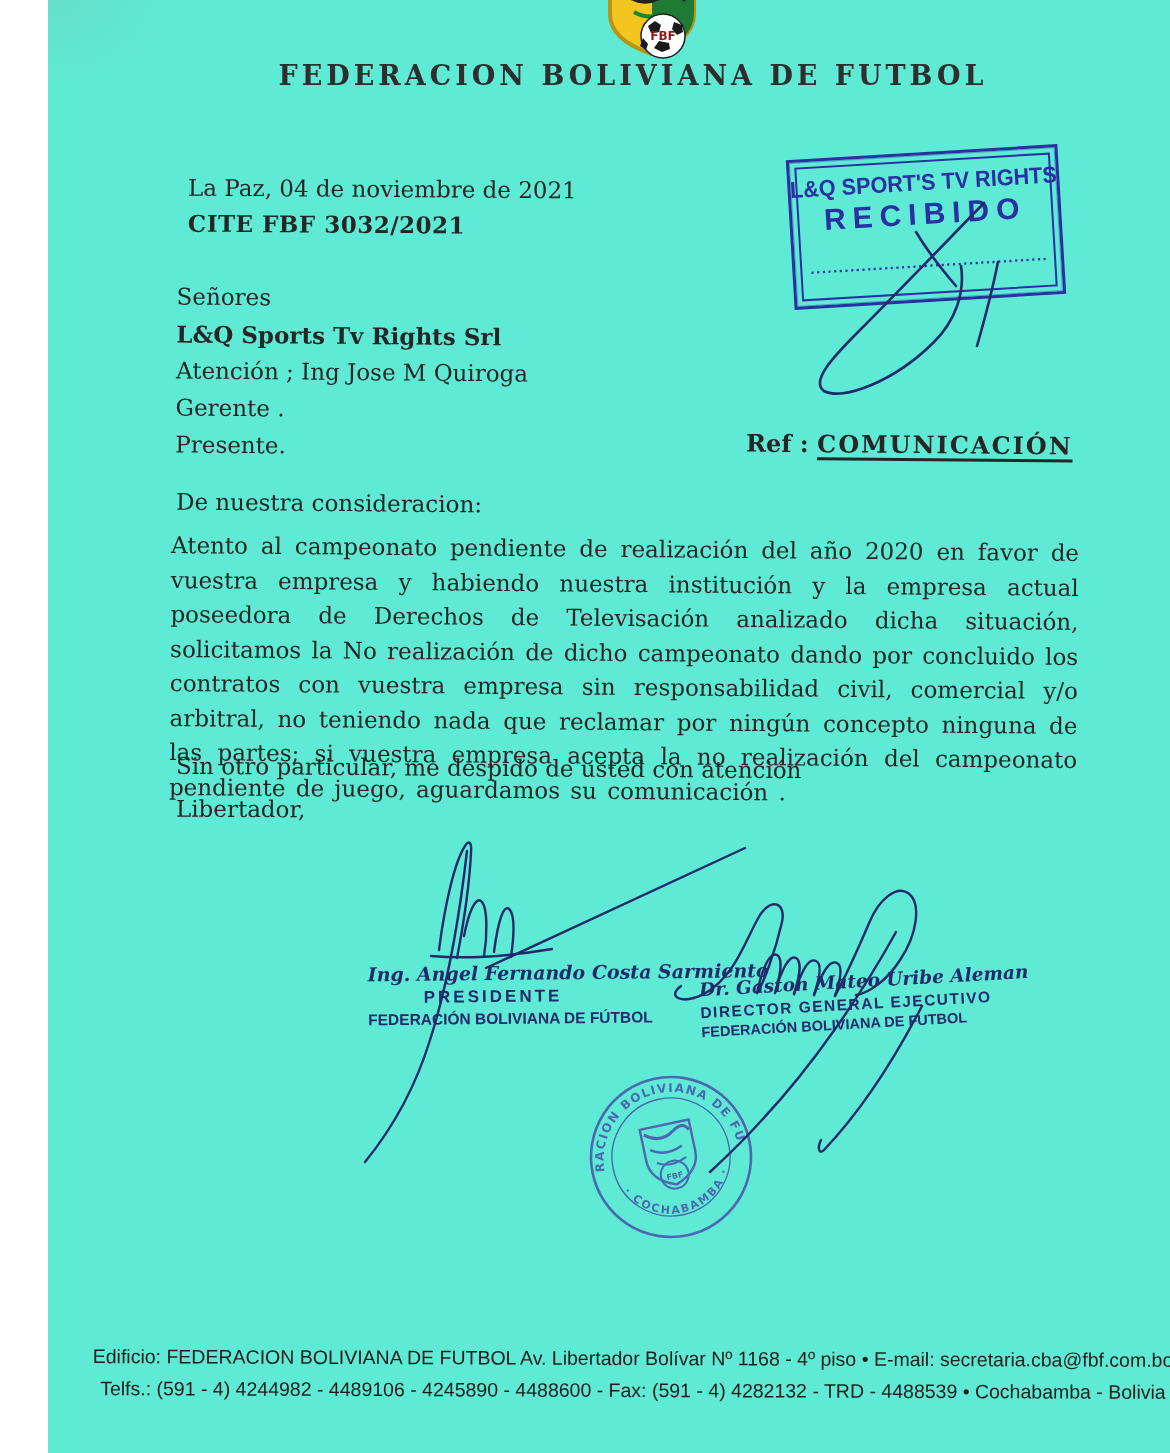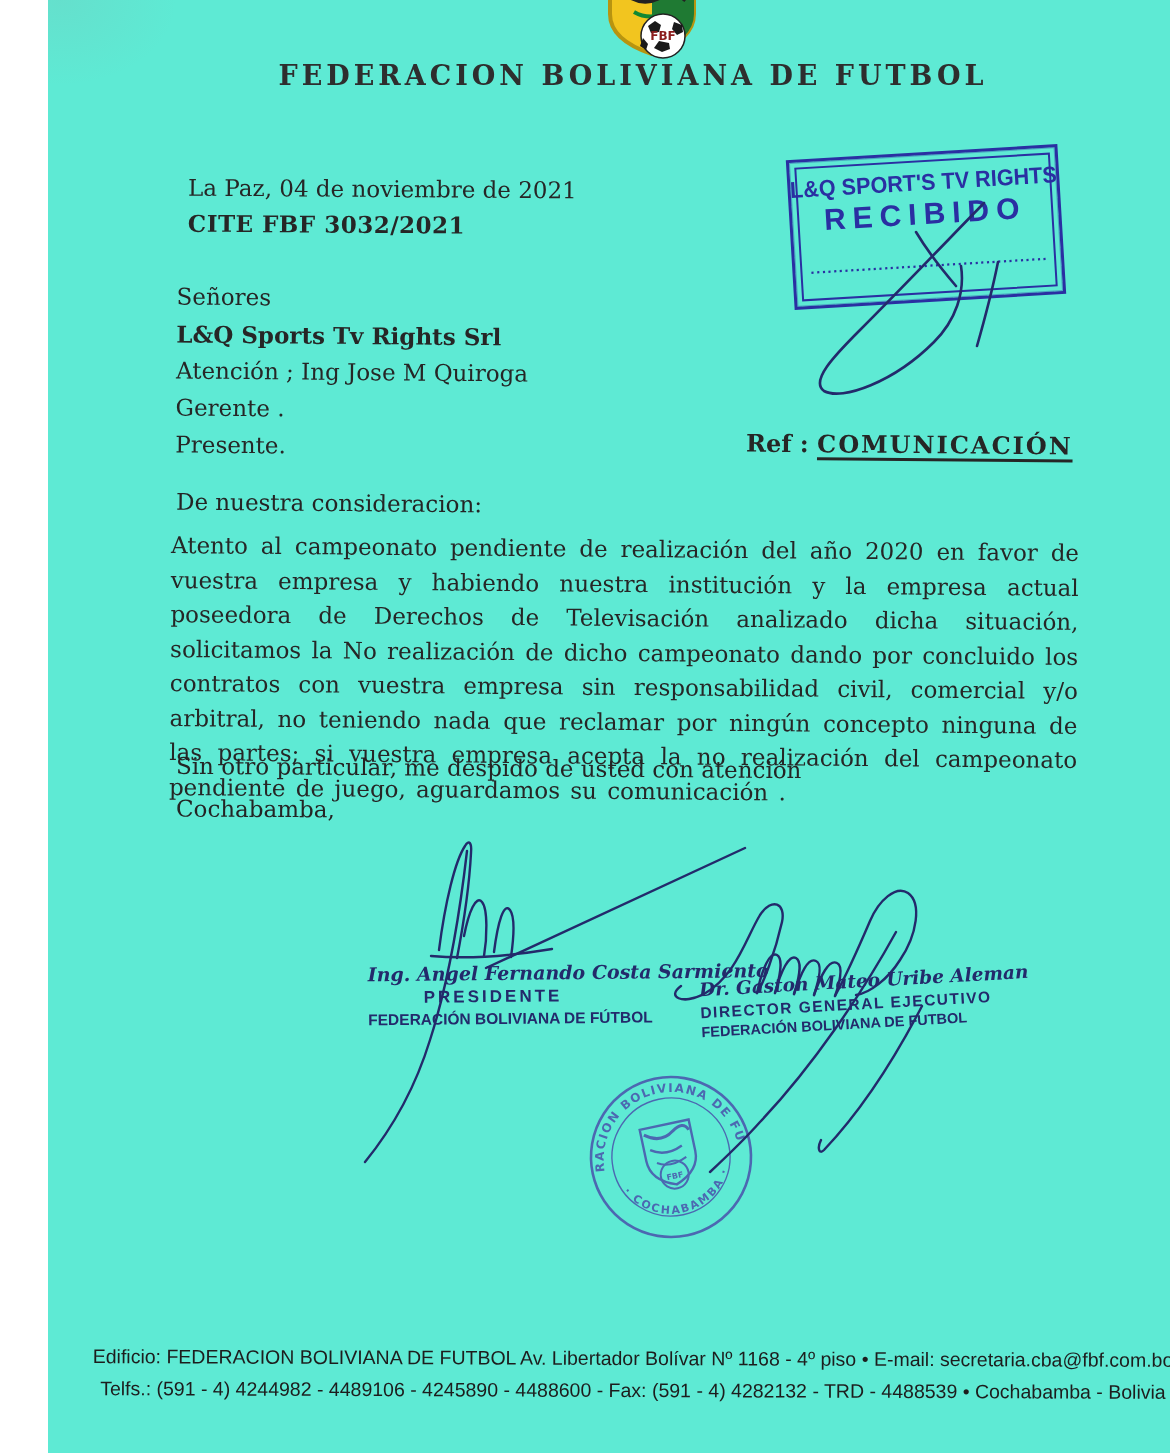--- a/index.html
+++ b/index.html
@@ -127,21 +127,21 @@
   </div>
 
   <div class="refline"><span>Ref : </span><span class="subject">COMUNICACIÓN</span>
   </div>
 
   <div class="greeting">De nuestra consideracion:</div>
 
   <div class="para">Atento al campeonato pendiente de realización del año 2020 en favor de vuestra empresa  y habiendo nuestra institución y la empresa actual poseedora de Derechos de Televisación analizado dicha situación, solicitamos la No realización de dicho campeonato dando por concluido los contratos con vuestra empresa sin responsabilidad civil, comercial y/o arbitral, no teniendo nada que reclamar por ningún concepto ninguna de las partes; si vuestra empresa acepta la no realización del campeonato pendiente de juego, aguardamos su comunicación .</div>
 
   <div class="closing">Sin otro particular, me despido de usted con atención</div>
-  <div class="signoff">Cochabamba,</div>
+  <div class="signoff">Libertador,</div>
 
   <div class="sig-left">
     <div class="name">Ing. Angel Fernando Costa Sarmiento</div>
     <div class="title">PRESIDENTE</div>
     <div class="org">FEDERACIÓN BOLIVIANA DE FÚTBOL</div>
   </div>
 
   <div class="sig-right">
     <div class="name">Dr. Gaston Mateo Uribe Aleman</div>
     <div class="title">DIRECTOR GENERAL EJECUTIVO</div>

